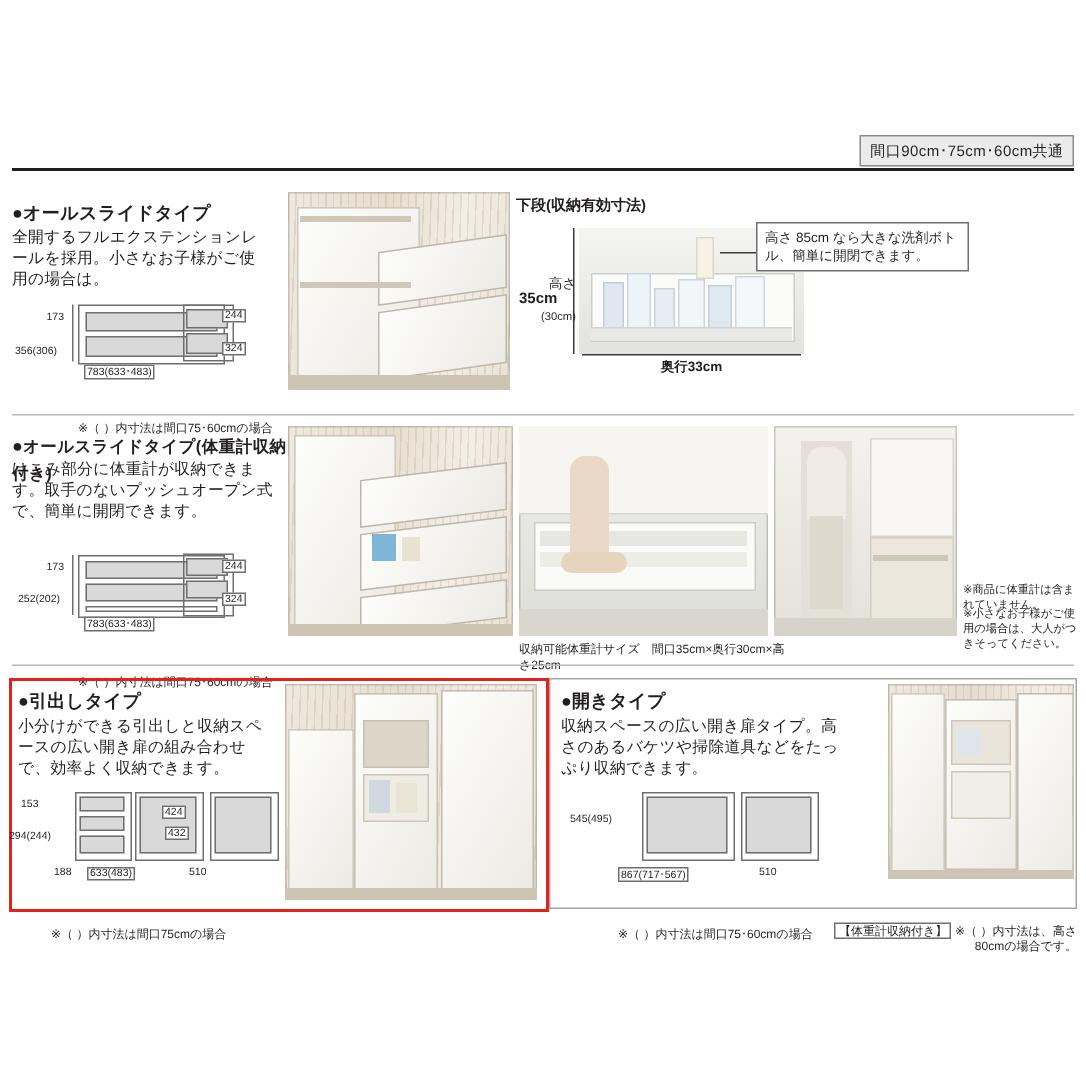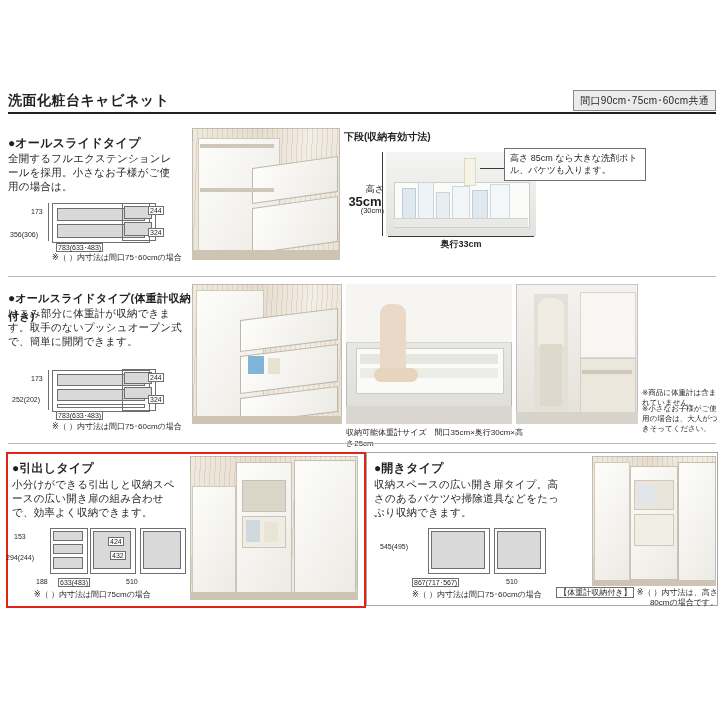--- a/index.html
+++ b/index.html
@@ -8,21 +8,21 @@
 
   
   .title{position:absolute;left:8px;top:92px;font-size:14px;font-weight:bold;letter-spacing:0.5px;}
   .hrule{position:absolute;left:8px;top:112px;width:708px;height:2px;background:#231f20;}
   .badge{position:absolute;right:8px;top:90px;border:1px solid #8a8a8a;background:#ebebeb;
          font-size:10px;padding:3px 6px 2px 6px;color:#231f20;letter-spacing:0.3px;}
 
   
   .sect-title{font-size:12px;font-weight:bold;letter-spacing:0.3px;}
   .body-txt{font-size:10.5px;line-height:1.32;letter-spacing:0.2px;}
-  .tiny{font-size:8px;line-height:1.25;letter-spacing:0;}
+  .tiny{font-size:8px;line-height:1.25;letter-spacing:0;margin-top:28px;}
   .note{font-size:7.5px;line-height:1.3;}
   .abs{position:absolute;}
 
   
   .draw{position:absolute;background:#fff;border:1px solid #6f6f6f;}
   .fill{background:#d9d9d9;}
   .vline{position:absolute;background:#6f6f6f;width:1px;}
   .dim{position:absolute;font-size:7px;color:#231f20;}
   .dimbox{position:absolute;font-size:7px;color:#231f20;border:1px solid #6f6f6f;background:#fff;padding:0 1px;}
 
@@ -42,21 +42,20 @@
 
   .callout{position:absolute;border:1px solid #6f6f6f;background:#fff;font-size:9px;line-height:1.3;padding:4px 5px;}
   .arrowline{position:absolute;background:#3a3a3a;}
   .bullet{font-size:12px;}
 </style>
 </head>
 <body>
 
 <div id="page">
 
-  <div class="title">洗面化粧台キャビネット</div>
   <div class="hrule"></div>
   <div class="badge">間口90cm･75cm･60cm共通</div>
 
   <div class="abs" style="left:8px;top:133px;width:170px;">
     <span class="bullet">●</span><span class="sect-title">オールスライドタイプ</span>
   </div>
   <div class="abs body-txt" style="left:8px;top:152px;width:172px;">全開するフルエクステンションレールを採用。小さなお子様がご使用の場合は。</div>
 
   <div class="draw" style="left:52px;top:203px;width:96px;height:38px;">
     <div class="abs fill" style="left:4px;top:4px;width:88px;height:13px;border:1px solid #6f6f6f;box-sizing:border-box;"></div>
@@ -96,27 +95,27 @@
     <div class="abs" style="left:32px;top:30px;width:14px;height:36px;background:#eef3f8;border:1px solid #ccd5de;"></div>
     <div class="abs" style="left:50px;top:40px;width:12px;height:26px;background:#e6eef3;border:1px solid #c9d3da;"></div>
     <div class="abs" style="left:66px;top:34px;width:16px;height:32px;background:#f2f6f9;border:1px solid #ccd5dd;"></div>
     <div class="abs" style="left:86px;top:38px;width:14px;height:28px;background:#e1e9f0;border:1px solid #c6cfd8;"></div>
     <div class="abs" style="left:104px;top:32px;width:18px;height:34px;background:#f4f7fa;border:1px solid #cfd7df;"></div>
     <div class="abs" style="left:8px;top:66px;width:134px;height:8px;background:#e9e9e5;border-top:1px solid #d2d2ce;"></div>
 
     <div class="abs" style="left:78px;top:6px;width:10px;height:26px;background:#f6f2e6;border:1px solid #ded8c6;"></div>
   </div>
   <div class="abs" style="left:350px;top:183px;width:34px;text-align:right;font-size:9px;">高さ</div>
-  <div class="abs" style="left:346px;top:194px;width:38px;text-align:center;font-size:13px;font-weight:bold;">35cm</div>
+  <div class="abs" style="left:346px;top:194px;width:38px;text-align:left;font-size:10px;font-weight:bold;">35cm</div>
   <div class="abs" style="left:348px;top:206px;width:36px;text-align:right;font-size:7.5px;">(30cm)</div>
   <div class="arrowline" style="left:382px;top:152px;width:1px;height:84px;"></div>
   <div class="abs" style="left:388px;top:238px;width:146px;text-align:center;font-size:9px;font-weight:bold;">奥行33cm</div>
   <div class="arrowline" style="left:388px;top:236px;width:146px;height:1px;"></div>
 
-  <div class="callout" style="left:504px;top:148px;width:130px;">高さ 85cm なら大きな洗剤ボトル、バケツも入ります。</div>
+  <div class="callout" style="left:504px;top:148px;width:130px;">高さ 85cm なら大きな洗剤ボトル、簡単に開閉できます。</div>
   <div class="arrowline" style="left:480px;top:168px;width:24px;height:1px;"></div>
 
 
   <div class="sep" style="left:8px;top:276px;width:708px;"></div>
 
   <div class="abs" style="left:8px;top:288px;width:185px;">
     <span class="bullet">●</span><span class="sect-title" style="font-size:11px;">オールスライドタイプ(体重計収納付き)</span>
   </div>
   <div class="abs body-txt" style="left:8px;top:307px;width:175px;">けこみ部分に体重計が収納できます。取手のないプッシュオープン式で、簡単に開閉できます。</div>
 

